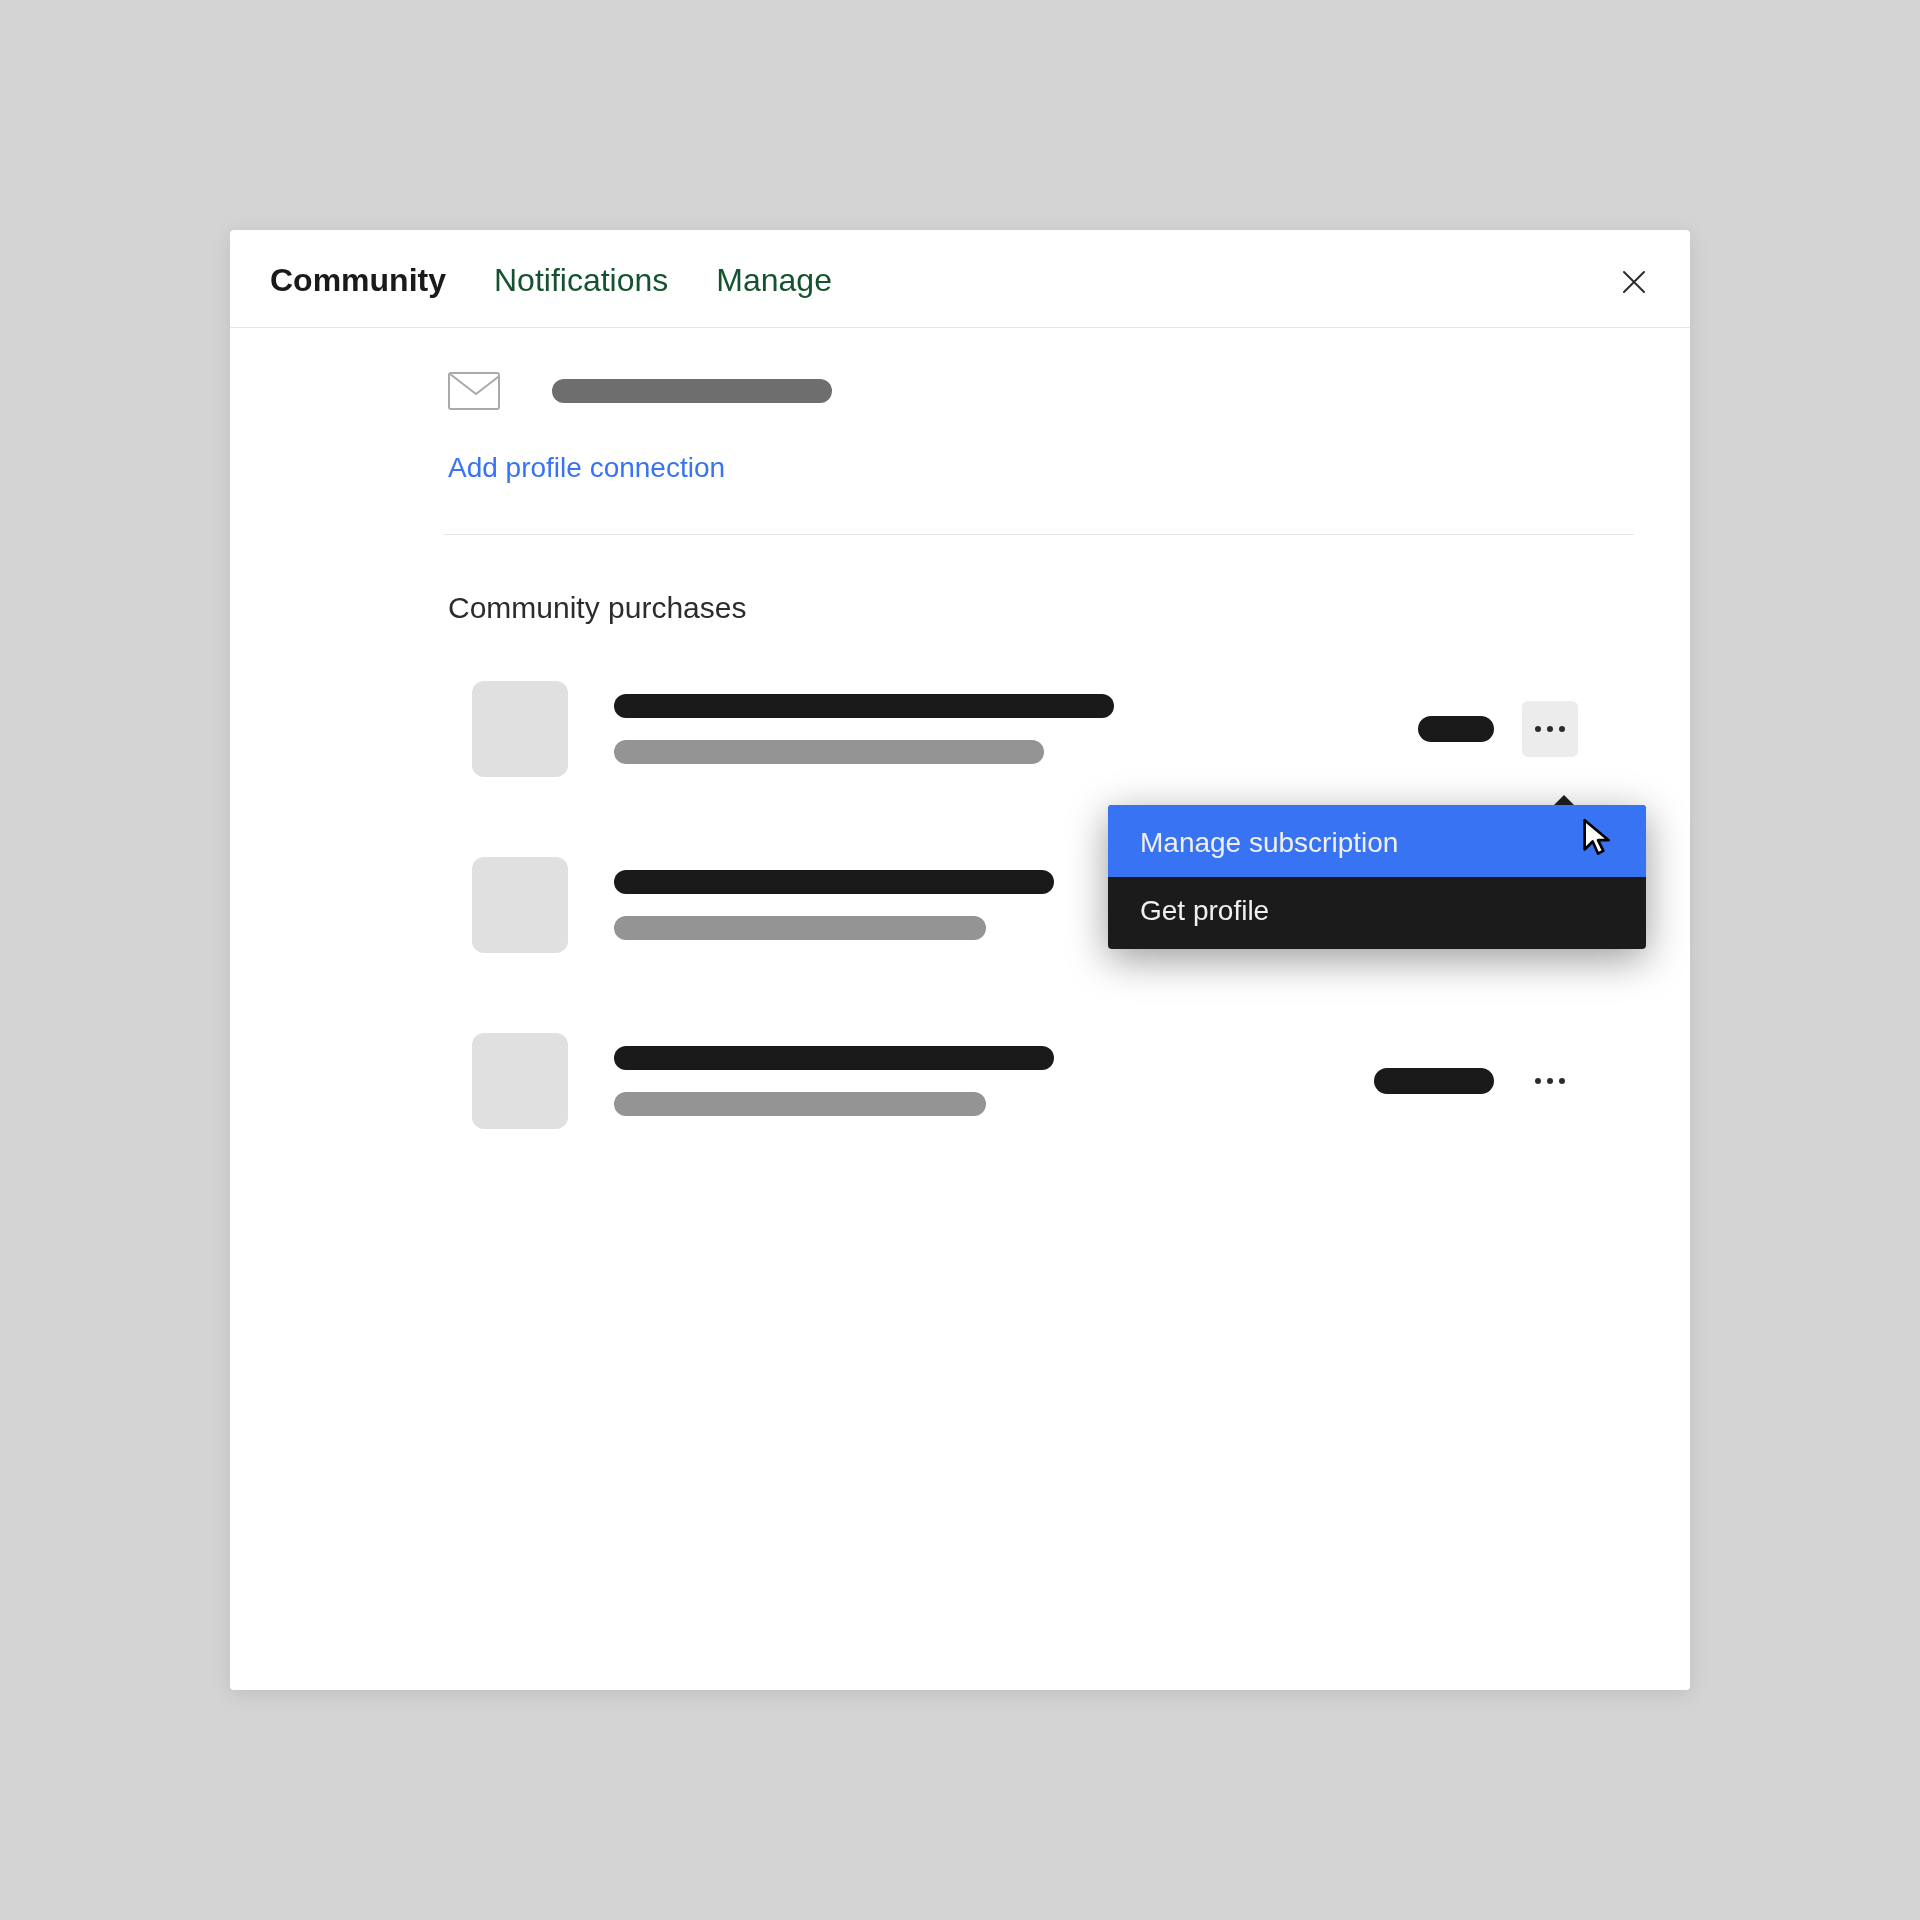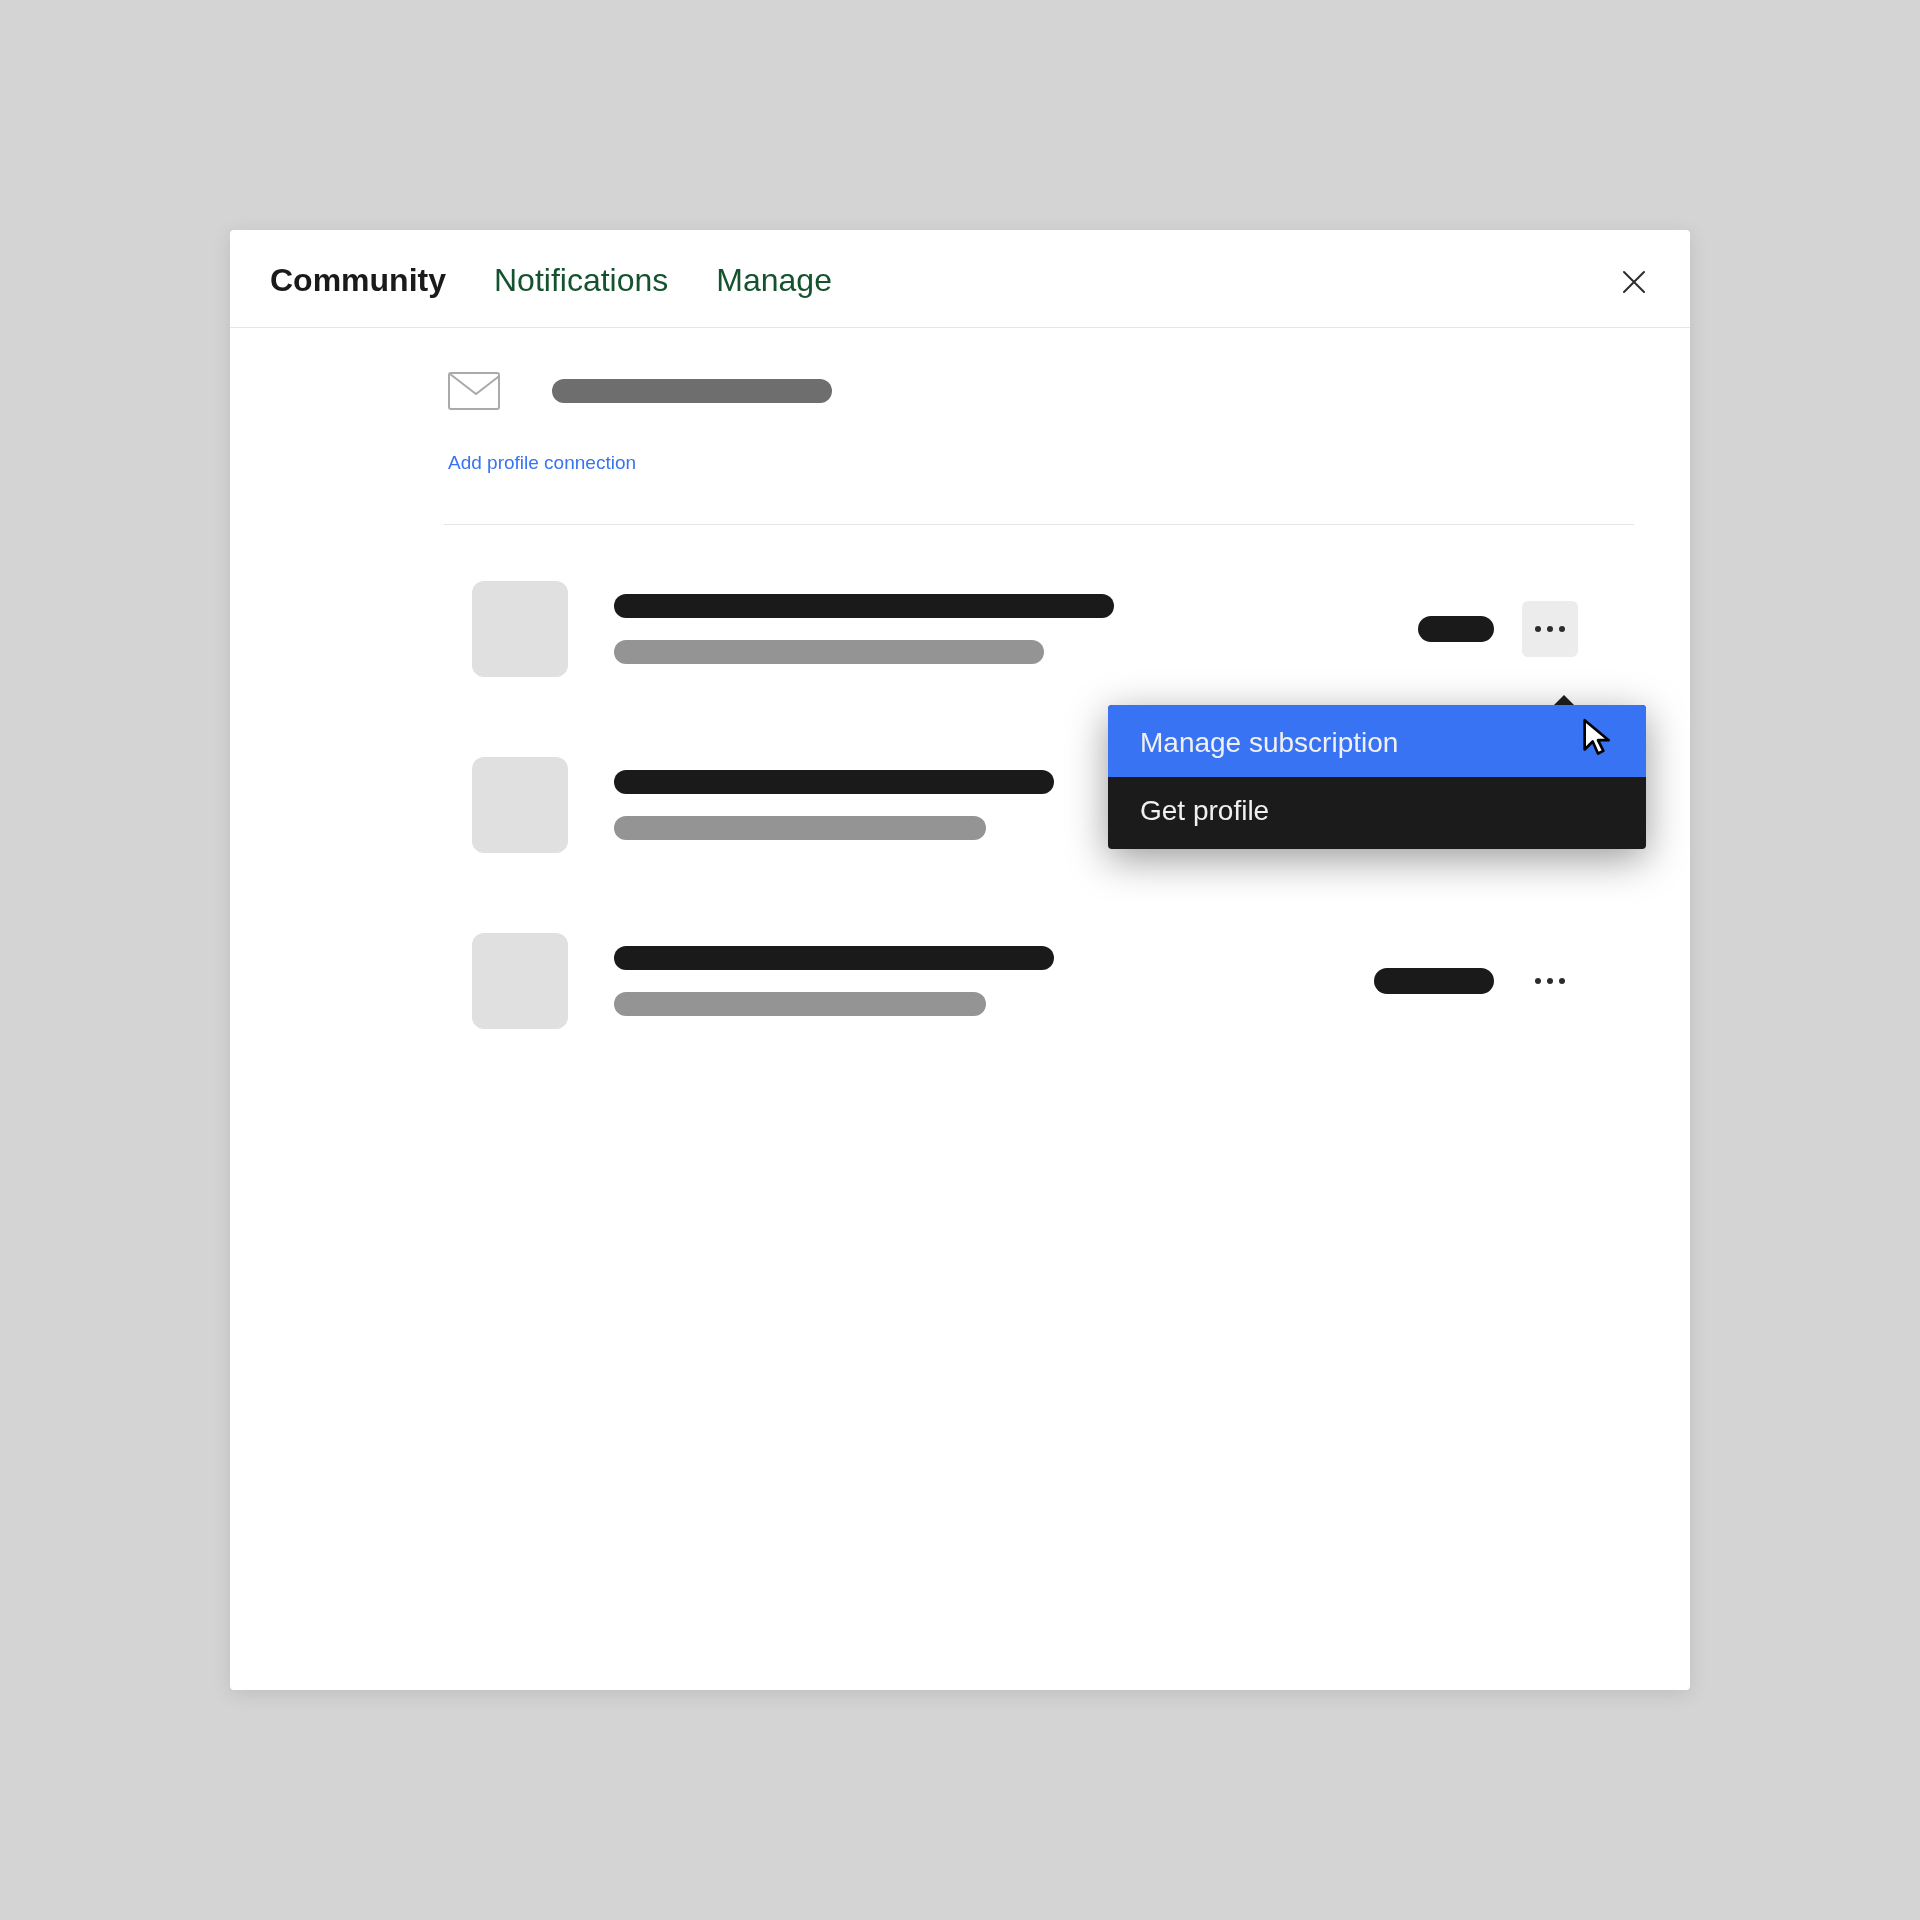--- a/index.html
+++ b/index.html
@@ -91,21 +91,21 @@
     .redacted-pill {
       background: #6e6e6e;
       border-radius: 100px;
     }
     .profile-text-redacted {
       width: 280px;
       height: 24px;
     }
     .link {
       color: #3773f3;
-      font-size: 19px;
+      font-size: 28px;
       padding-left: 162px;
       cursor: pointer;
     }
     .divider {
       height: 1px;
       background: #e5e5e5;
       margin: 50px 0 56px 158px;
     }
     .section-title {
       font-size: 30px;
@@ -272,20 +272,21 @@
         <svg width="52" height="38" viewBox="0 0 52 38" fill="none">
           <path d="M0 0 L26 20 L52 0" stroke="#aaa" stroke-width="2"></path>
         </svg>
       </div>
       <div class="redacted-pill profile-text-redacted"></div>
     </div>
     <div class="link">Add profile connection</div>
 
     <div class="divider"></div>
 
+    <div class="section-title">Community purchases</div>
 
     <div class="purchase-list">
 
       <div class="purchase-item" style="position:relative;">
         <div class="thumbnail"></div>
         <div class="item-lines">
           <div class="line-dark w-500"></div>
           <div class="line-gray w-430"></div>
         </div>
         <div class="item-actions">

